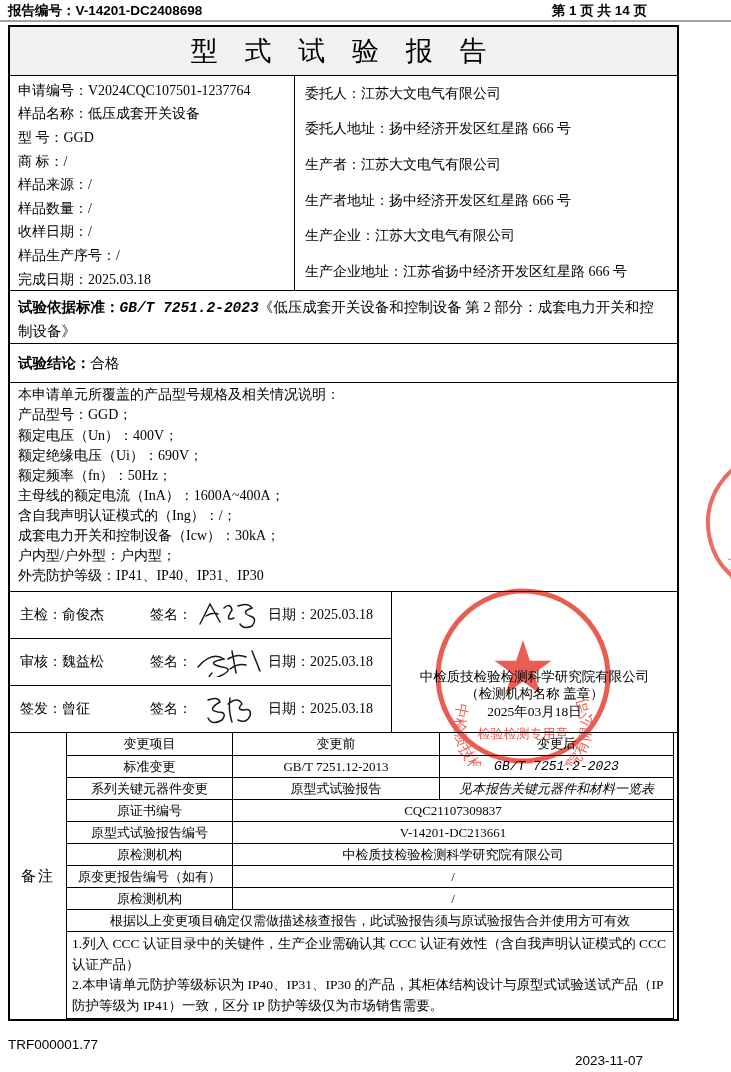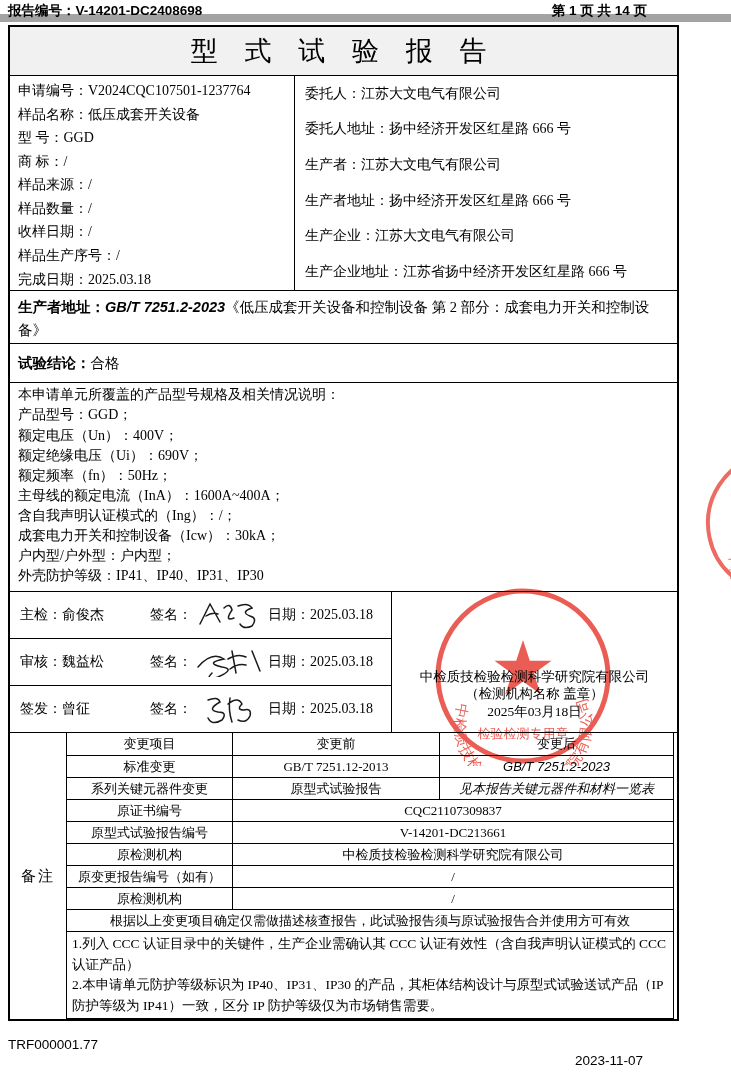--- a/index.html
+++ b/index.html
@@ -6,42 +6,42 @@
   html,body { background:#fff; }
   .page {
     position:relative; width:731px; height:1072px; background:#fff;
     overflow:hidden; color:#000;
     font-family:"Liberation Serif","DejaVu Serif",serif;
   }
   
   .pg-header {
     position:absolute; left:0; top:0; width:731px; height:22px;
     display:flex; justify-content:space-between; align-items:flex-start;
-    border-bottom:8px solid #a3a3a3;
+    border-bottom:2px solid #a3a3a3;
     font-family:"Liberation Sans","DejaVu Sans",sans-serif;
     font-weight:bold; font-size:13.5px; padding:2px 0 0 8px;
   }
   .pg-header .right { margin-right:84px; }
   
   .doc-box {
     position:absolute; left:8px; top:25px; width:671px; height:996px;
     border:2px solid #000; display:flex; flex-direction:column; background:#fff;
   }
   .sec-title {
     height:52px; background:#f1f1f1; border-bottom:1px solid #000;
     display:flex; align-items:center; justify-content:center;
     font-size:27px; letter-spacing:10px; font-weight:500;
   }
   .sec-info { height:215px; border-bottom:1px solid #000; display:flex; font-size:14px; }
   .info-left { width:285px; border-right:1px solid #000; padding:3px 4px 0 8px; }
   .info-left .info-line { line-height:23.6px; white-space:nowrap; }
   .info-right { flex:1; padding:0 4px 0 10px; display:flex; flex-direction:column; justify-content:space-around; }
   .info-right .info-line { line-height:18px; white-space:nowrap; }
   .sec-standard { height:56px; border-bottom:1px solid #000; padding:5px 10px 0 8px; font-size:14.5px; line-height:23px; }
-  .bi { font-weight:bold; font-style:italic; font-family:Liberation Sans, sans-serif; }
+  .bi { font-weight:bold; font-style:italic; font-family:Liberation Mono, monospace; }
   .blabel { font-weight:bold; }
   .sec-conclusion { height:42px; border-bottom:1px solid #000; display:flex; align-items:center; padding:0 8px; font-size:14.5px; }
   .sec-coverage { height:222px; border-bottom:1px solid #000; padding:2px 8px 0 8px; font-size:14px; }
   .sec-coverage .cov-line { line-height:20.1px; }
   
   .sec-sign { height:150px; border-bottom:1px solid #000; display:flex; }
   .sign-left { width:382px; border-right:1px solid #000; display:flex; flex-direction:column; }
   .sign-row { flex:1; display:flex; align-items:center; padding:0 4px 0 10px; font-size:14px; border-bottom:1px solid #000; }
   .sign-row:last-child { border-bottom:none; }
   .sign-row .name { width:74px; }
@@ -102,21 +102,21 @@
           <div class="info-line">委托人：江苏大文电气有限公司</div>
           <div class="info-line">委托人地址：扬中经济开发区红星路 666 号</div>
           <div class="info-line">生产者：江苏大文电气有限公司</div>
           <div class="info-line">生产者地址：扬中经济开发区红星路 666 号</div>
           <div class="info-line">生产企业：江苏大文电气有限公司</div>
           <div class="info-line">生产企业地址：江苏省扬中经济开发区红星路 666 号</div>
         </div>
     </div>
 
     <div class="sec-standard">
-      <span class="blabel">生产者地址：</span><span class="bi">GB/T 7251.2-2023</span><span>《低压成套开关设备和控制设备 第 2 部分：成套电力开关和控制设备》</span>
+      <span class="blabel">试验依据标准：</span><span class="bi">GB/T 7251.2-2023</span><span>《低压成套开关设备和控制设备 第 2 部分：成套电力开关和控制设备》</span>
     </div>
 
     <div class="sec-conclusion">
       <span class="blabel">试验结论：</span>
       <span>合格</span>
     </div>
 
     <div class="sec-coverage">
       <div class="cov-line">本申请单元所覆盖的产品型号规格及相关情况说明：</div>
       <div id="coverage-lines">

